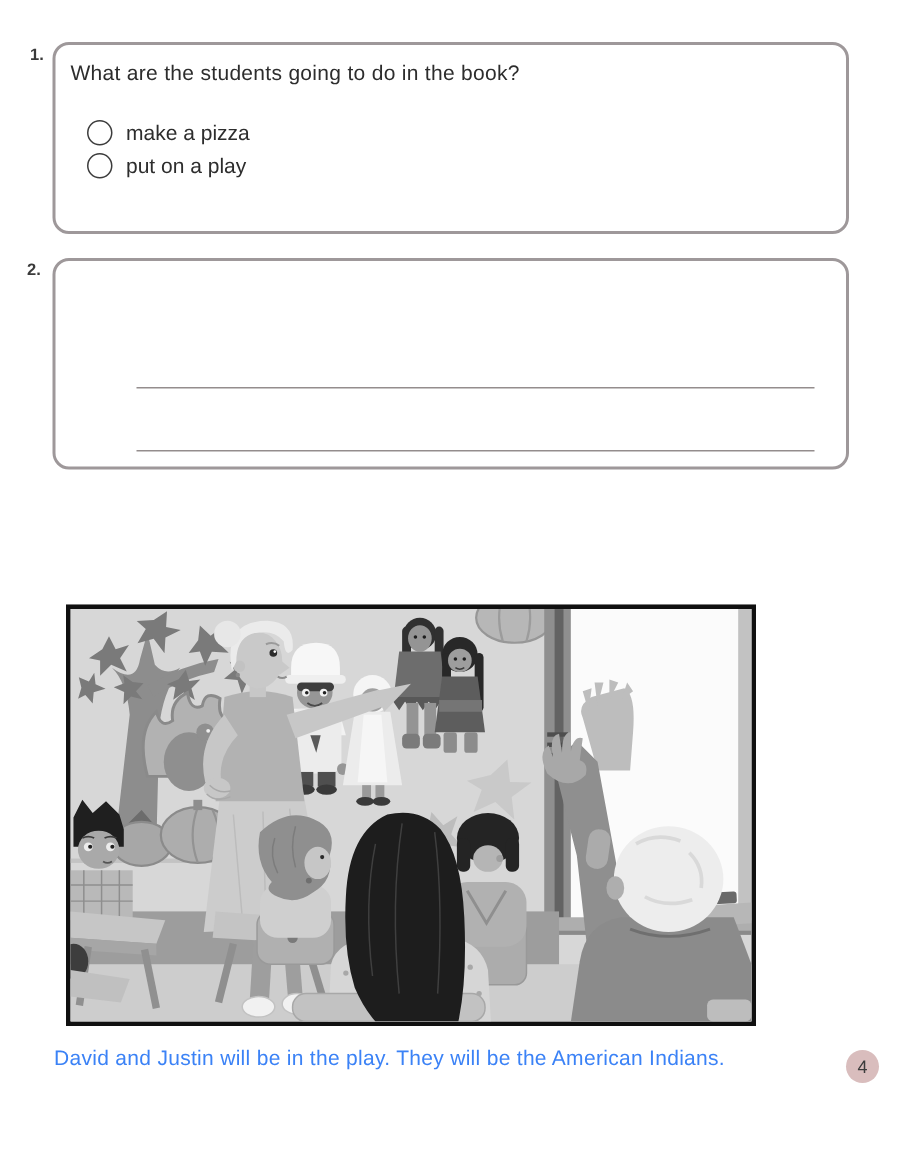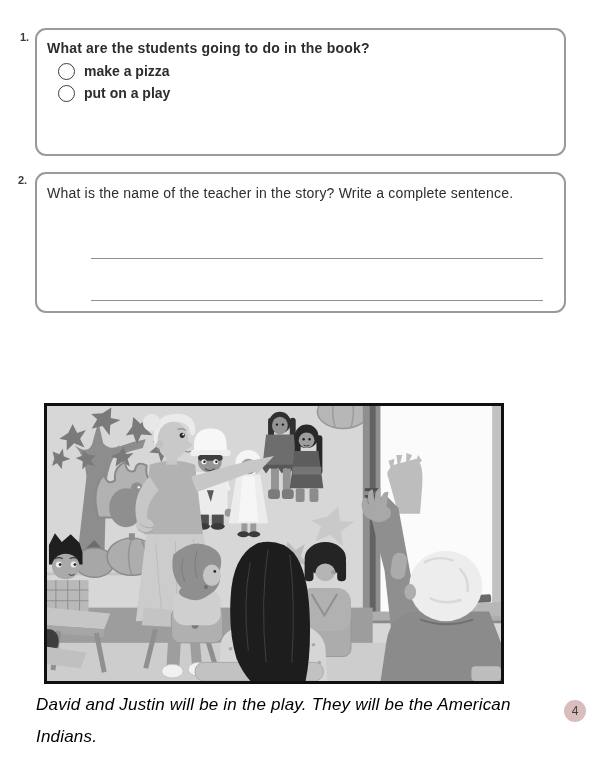--- a/index.html
+++ b/index.html
@@ -1,33 +1,33 @@
 <!DOCTYPE html>
 <html><head>
 <meta charset="utf-8">
 <style>
   html,body{margin:0;padding:0;background:#ffffff;}
   body{width:600px;height:776px;position:relative;font-family:"Liberation Sans",sans-serif;color:#2e2e2e;overflow:hidden;}
   .qnum{position:absolute;font-size:11px;color:#3a3a3a;font-weight:bold;}
   #qnum1{left:20px;top:31px;}
   #qnum2{left:18px;top:174px;}
   .qbox{position:absolute;left:35px;width:531px;background:#fff;border:2px solid #9e989a;border-radius:11px;box-sizing:border-box;}
-  #qbox1{top:28px;height:128px;padding:8px 12px 0 10px;font-weight:bold;}
+  #qbox1{top:28px;height:128px;padding:8px 12px 0 10px;}
   #qbox2{top:172px;height:141px;padding:9px 12px 0 10px;}
   .prompt{font-size:14px;line-height:20px;letter-spacing:.2px;color:#2d2d2d;max-width:480px;}
-  .options{margin-top:2px;}
+  .options{margin-top:19px;}
   .option{display:flex;align-items:center;height:22px;margin-left:11px;}
   .radio{width:15px;height:15px;border:1.6px solid #3c3c3c;border-radius:50%;background:#fff;flex:0 0 auto;}
   .option-label{font-size:14px;margin-left:9px;color:#2d2d2d;}
   .answer-line{position:absolute;left:54px;right:21px;height:0;border-bottom:1.5px solid #948d8d;}
   #answer-line-1{top:84px;}
   #answer-line-2{top:126px;}
   #illustration-frame{position:absolute;left:44px;top:403px;width:460px;height:281px;border:3px solid #101010;box-sizing:border-box;background:#d7d7d7;}
   #illustration-frame svg{display:block;width:100%;height:100%;}
-  #caption{position:absolute;left:36px;top:689px;width:516px;font-size:17px;line-height:32px;color:#000000;letter-spacing:.2px;font-style:italic;}
+  #caption{position:absolute;left:36px;top:689px;width:516px;font-size:14px;line-height:32px;color:#3b82f6;letter-spacing:.2px;}
   #page-badge{position:absolute;left:564px;top:700px;width:22px;height:22px;border-radius:50%;display:flex;align-items:center;justify-content:center;font-size:12px;color:#3c3c3c;}
 </style>
 </head>
 <body>
 
 <div class="qnum" id="qnum1">1.</div>
 <div class="qbox" id="qbox1">
   <div class="prompt">What are the students going to do in the book?</div>
   <div class="options">
     <div class="option">
@@ -36,21 +36,20 @@
     </div>
     <div class="option">
       <span class="radio"></span>
       <span class="option-label">put on a play</span>
     </div>
   </div>
 </div>
 
 <div class="qnum" id="qnum2">2.</div>
 <div class="qbox" id="qbox2">
-  <div class="prompt">What is the name of the teacher in the story? Write a complete sentence.</div>
   <div class="answer-line" id="answer-line-1"></div>
   <div class="answer-line" id="answer-line-2"></div>
 </div>
 
 <div id="illustration-frame">
 <svg viewBox="0 0 460 281" preserveAspectRatio="none">
   <defs>
     <path id="lf" d="M0,-9 L3,-3 L9,-5 L5,1 L8,7 L1,4 L-4,9 L-4,2 L-9,1 L-3,-3 Z"></path>
   </defs>
 

